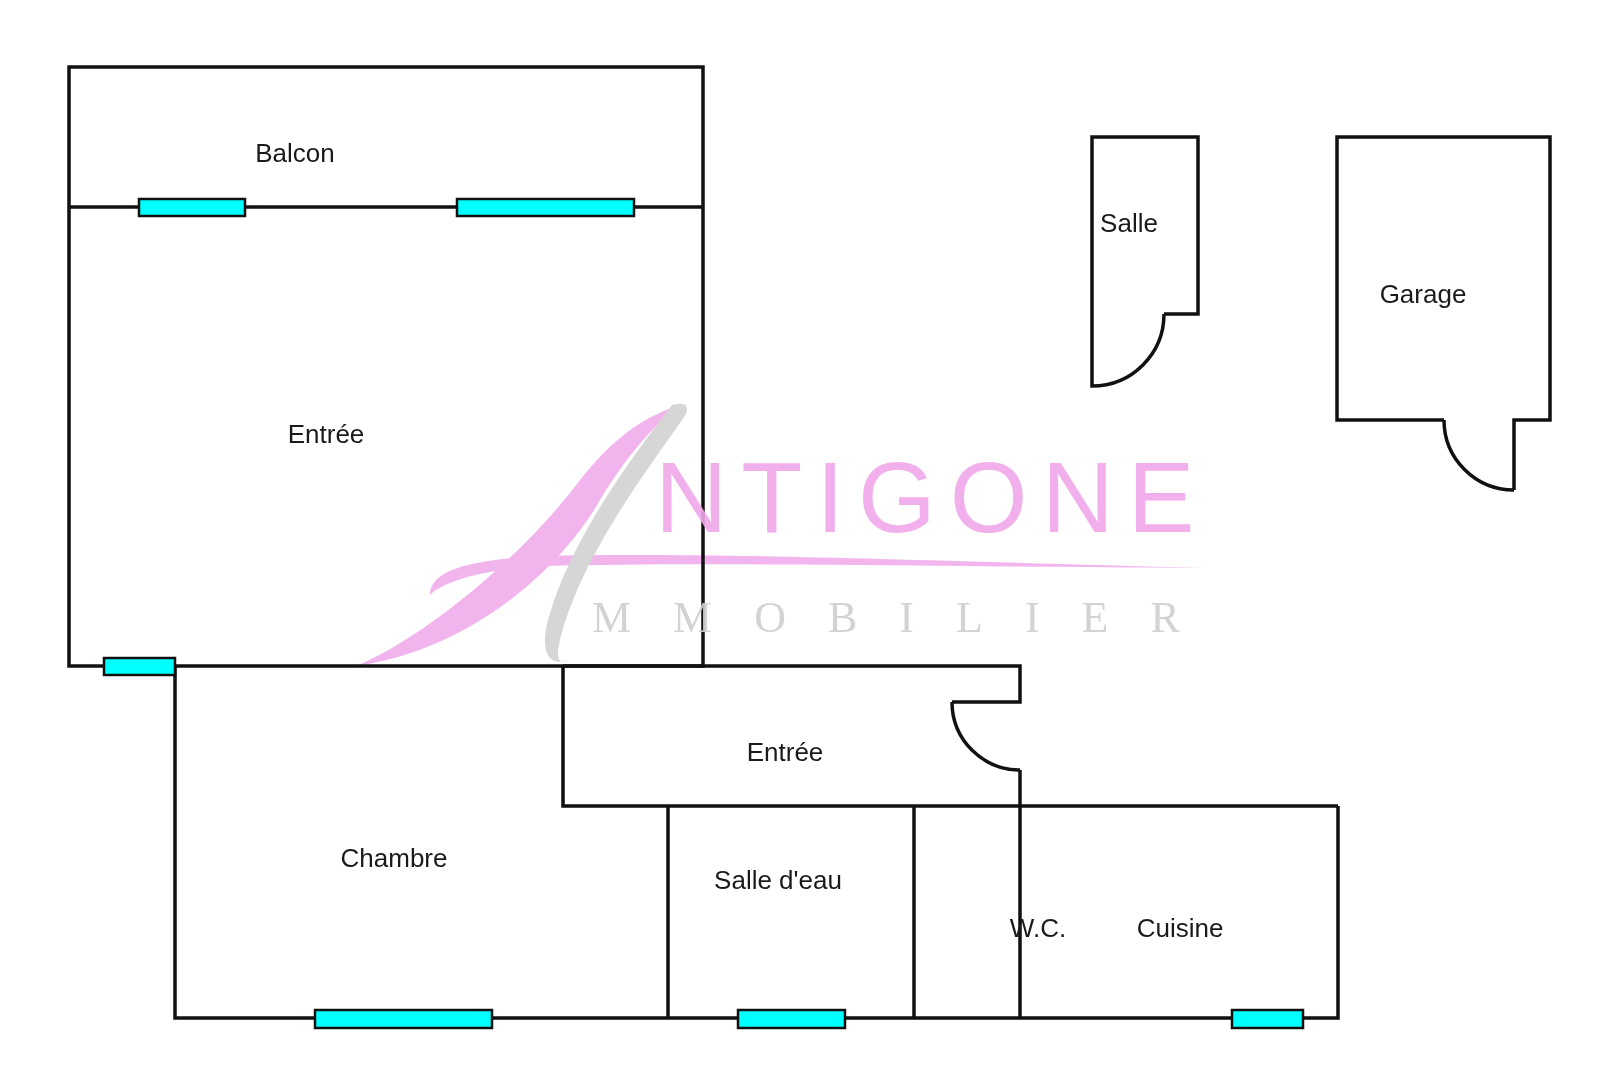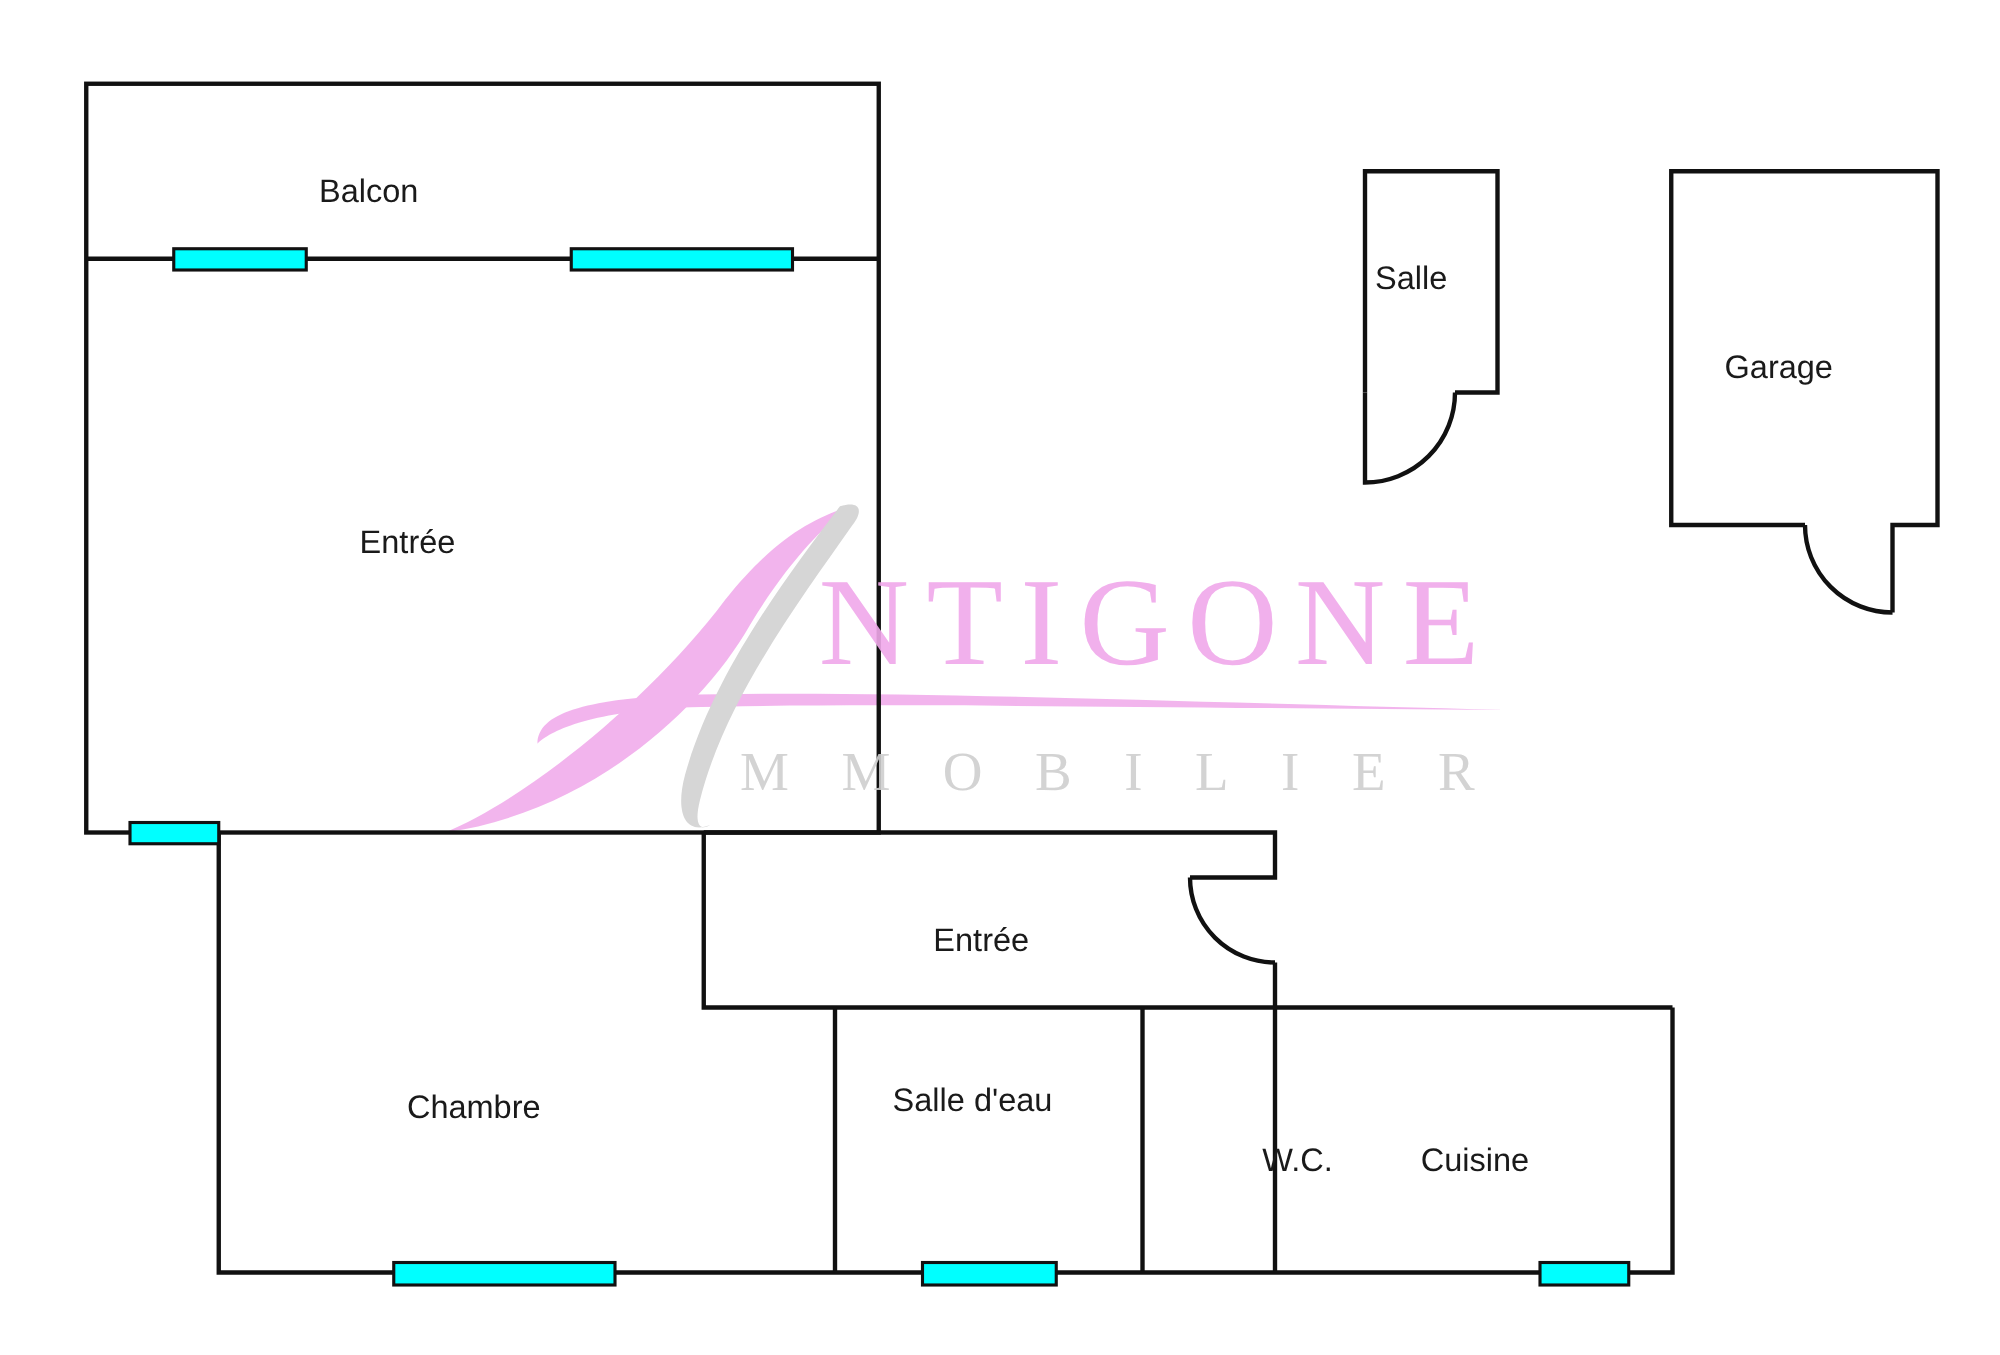--- a/index.html
+++ b/index.html
@@ -8,21 +8,21 @@
   .room-label {
     position: absolute;
     font-family: "Liberation Sans", sans-serif;
     font-size: 26px;
     color: #1a1a1a;
     white-space: nowrap;
     transform: translate(-50%, -50%);
   }
   .wm-top {
     position: absolute;
-    font-family: Liberation Serif, serif;
+    font-family: Liberation Sans, sans-serif;
     font-size: 100px;
     color: #f0a8ea;
     letter-spacing: 14px;
     left: 655px; top: 440px;
     opacity: 0.9;
   }
   .wm-bottom {
     position: absolute;
     font-family: Liberation Serif, serif;
     font-size: 44px;
@@ -76,18 +76,18 @@
     <rect x="1232" y="1010" width="71" height="18"></rect>
   </g>
 </svg>
 
 <div class="wm-top">NTIGONE</div>
 <div class="wm-bottom">MMOBILIER</div>
 
 <div class="room-label" style="left:295px;top:153px;">Balcon</div>
 <div class="room-label" style="left:326px;top:434px;">Entrée</div>
 <div class="room-label" style="left:785px;top:752px;">Entrée</div>
-<div class="room-label" style="left:379px;top:858px;margin-top:28px;">Chambre</div>
+<div class="room-label" style="left:394px;top:858px;">Chambre</div>
 <div class="room-label" style="left:778px;top:880px;">Salle d'eau</div>
 <div class="room-label" style="left:1038px;top:928px;">W.C.</div>
 <div class="room-label" style="left:1180px;top:928px;">Cuisine</div>
 <div class="room-label" style="left:1129px;top:223px;">Salle</div>
 <div class="room-label" style="left:1423px;top:294px;">Garage</div>
 
 </body></html>

